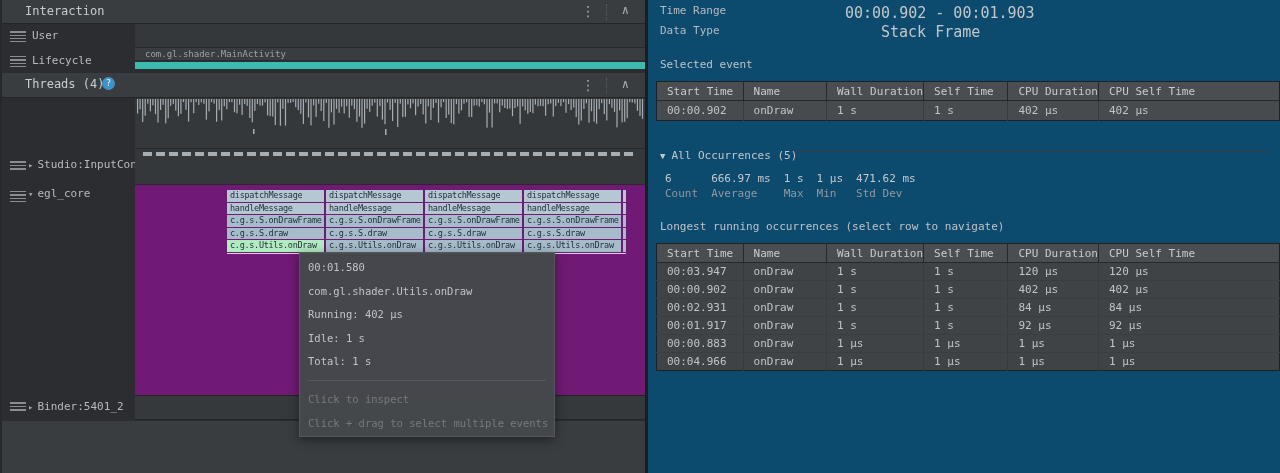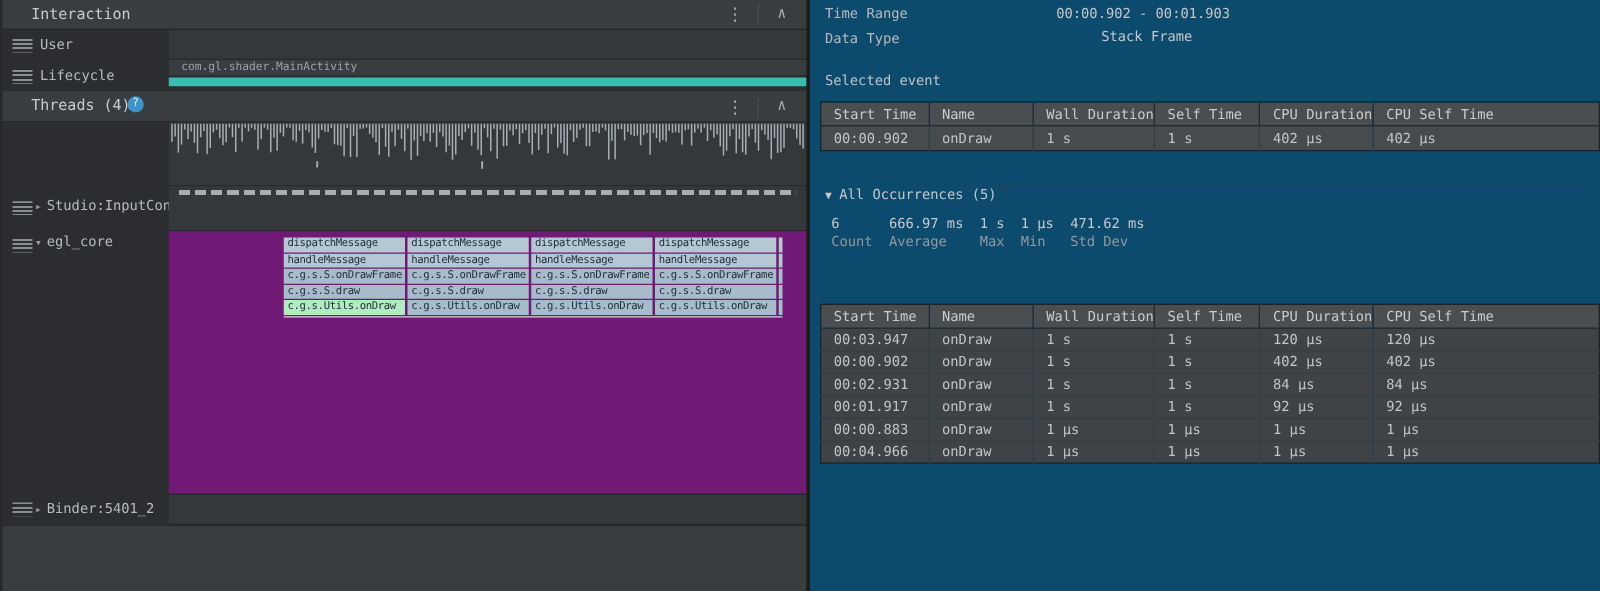--- a/index.html
+++ b/index.html
@@ -54,21 +54,21 @@
   #tooltip { position:absolute; left:297px; top:252px; width:256px; height:185px;
     background:rgba(69,72,75,0.97); border:1px solid #55585b;
     box-shadow:0 3px 10px rgba(0,0,0,0.45); padding:8px 8px 0 8px; z-index:5; }
   #tooltip .tl { font-size:10.5px; color:#c0c4c8; line-height:12px; margin-bottom:11.5px; white-space:nowrap; }
   #tooltip .divider { border-top:1px solid #56595c; margin:13px 0 12px 0; }
   #tooltip .dim { color:#75797d; }
 
   
   #right { position:absolute; left:648px; top:0; width:632px; height:473px; background:#0c4a6e; }
   .kv-label { position:absolute; left:12px; font-size:11px; color:#b6babd; }
-  .kv-value { position:absolute; left:197px; font-size:11px; color:#c3c7ca; }
+  .kv-value { position:absolute; left:197px; font-size:15px; color:#c3c7ca; }
   .section-label { position:absolute; left:12px; font-size:11px; color:#bfc3c6; }
   .occ-triangle { color:#c3c7ca; font-size:9px; margin-right:6px; }
   .occ-line { position:absolute; top:151px; left:148px; width:472px; height:1px; background:#3c3f42; }
 
   .stat-block { display:inline-block; vertical-align:top; margin-right:13px; }
   .stat-value { font-size:11px; color:#c6c9cc; line-height:14px; white-space:nowrap; }
   .stat-label { font-size:11px; color:#94989c; line-height:15px; white-space:nowrap; }
 
   table { border-collapse:collapse; table-layout:fixed; font-size:11px;
     border:1px solid #1f2123; }
@@ -397,20 +397,30 @@
       <span class="grip" style="top:7px;"></span>
       <span class="tlabel" style="top:5px;left:26px;">
         <span class="arrow">▸</span><span>Binder:5401_2</span>
       </span>
     </div>
     <div class="track binder-track"></div>
   </div>
 
   <div id="bottom-empty"></div>
 
+  <div id="tooltip">
+    <div class="tl">00:01.580</div>
+    <div class="tl">com.gl.shader.Utils.onDraw</div>
+    <div class="tl">Running: 402 μs</div>
+    <div class="tl">Idle: 1 s</div>
+    <div class="tl">Total: 1 s</div>
+    <div class="divider"></div>
+    <div class="tl dim">Click to inspect</div>
+    <div class="tl dim">Click + drag to select multiple events</div>
+  </div>
 </div>
 
 <div id="right">
   <span class="kv-label" style="top:4px;">Time Range</span>
   <span class="kv-value" style="top:4px;">00:00.902 - 00:01.903</span>
 
   <span class="kv-label" style="top:24px;text-align:right;">Data Type</span>
   <span class="kv-value" style="top:23px;margin-left:36px;">Stack Frame</span>
 
   <span class="section-label" style="top:58px;">Selected event</span>
@@ -448,20 +458,21 @@
       </table>
     </div>
 
   <div class="abs" style="left:12px;top:144px;">
     <span class="occ-triangle">▼</span><span style="font-size:11px;color:#c3c7ca;">All Occurrences (5)</span>
   </div>
   <div class="occ-line"></div>
 
   <div class="abs" id="stats" style="left:17px;top:172px;"><div class="stat-block"><div class="stat-value">6</div><div class="stat-label">Count</div></div><div class="stat-block"><div class="stat-value">666.97 ms</div><div class="stat-label">Average</div></div><div class="stat-block"><div class="stat-value">1 s</div><div class="stat-label">Max</div></div><div class="stat-block"><div class="stat-value">1 μs</div><div class="stat-label">Min</div></div><div class="stat-block"><div class="stat-value">471.62 ms</div><div class="stat-label">Std Dev</div></div></div>
 
+  <span class="section-label" style="top:220px;">Longest running occurrences (select row to navigate)</span>
 
   <div class="abs" id="table2" style="left:8px;top:243px;">
       <table>
         <colgroup>
           <col style="width: 87px;">
           <col style="width: 85px;">
           <col style="width: 85px;">
           <col style="width: 85px;">
           <col style="width: 85px;">
           <col style="width: 185px;">

